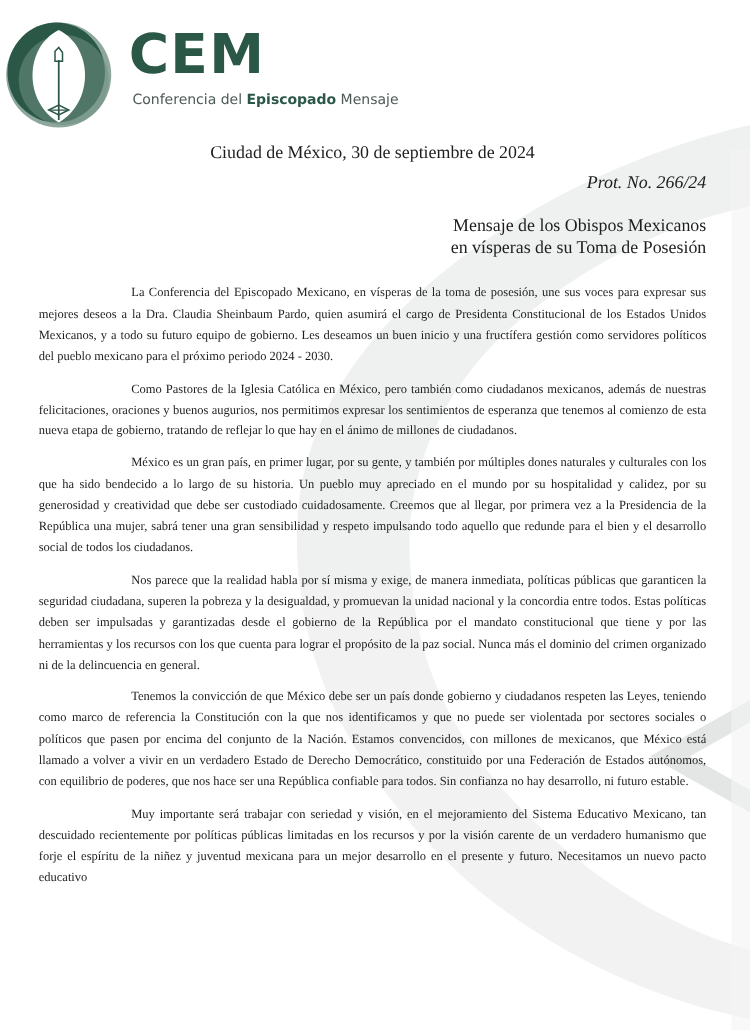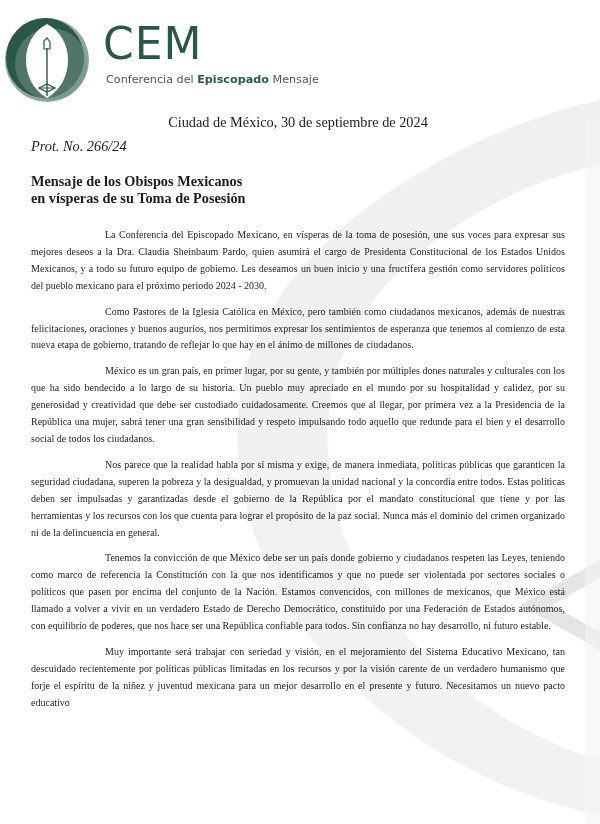--- a/index.html
+++ b/index.html
@@ -30,21 +30,21 @@
     }
     .logo-mark {
       position: absolute;
       left: 3px; top: 14px;
       width: 88px; height: 90px;
     }
     .logo-acronym {
       position: absolute;
       left: 103px; top: 22px;
       font-family: "DejaVu Sans", "Liberation Sans", sans-serif;
-      font-weight: normal;
+      font-weight: bold;
       font-size: 44px;
       letter-spacing: 1px;
       line-height: 1;
       color: #2b5747;
     }
     .logo-fullname {
       position: absolute;
       left: 106px; top: 73px;
       font-family: "DejaVu Sans", "Liberation Sans", sans-serif;
       font-size: 11.2px;
@@ -62,30 +62,30 @@
       width: 534px;
       z-index: 2;
     }
     .dateline {
       text-align: center;
       font-size: 14.3px;
       line-height: 18px;
       margin: 0;
     }
     .protocol {
-      text-align: left;
+      text-align: right;
       font-size: 14.3px;
       font-style: italic;
       line-height: 18px;
       margin: 6px 0 0 0;
     }
     .title {
       margin: 18px 0 0 0;
-      text-align: left;
-      font-weight: bold;
+      text-align: right;
+      font-weight: normal;
       font-size: 14.3px;
       line-height: 16.5px;
     }
     .title div { margin: 0; }
     .body {
       margin-top: 21px;
     }
     .para {
       margin: 0 0 9px 0;
       text-align: justify;

